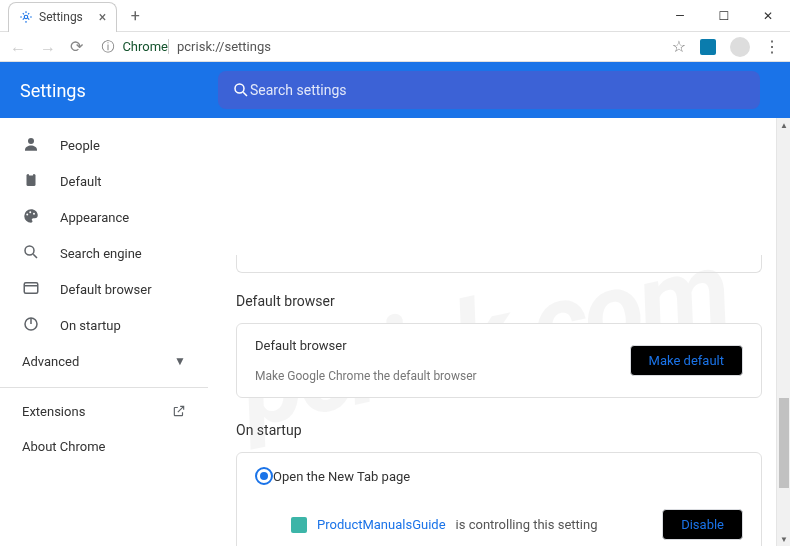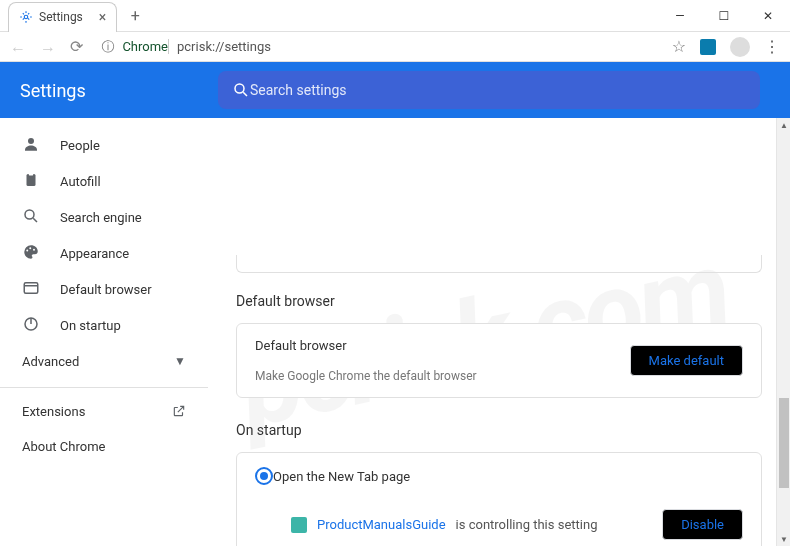--- a/index.html
+++ b/index.html
@@ -131,37 +131,37 @@
           <circle cx="12" cy="8" r="4"></circle>
           <path d="M4 20c0-4 4-6 8-6s8 2 8 6v1H4z"></path>
         </svg>
       <span>People</span>
     </div>
     <div class="side-item">
       <svg class="side-icon" viewBox="0 0 24 24">
           <rect x="6" y="4" width="12" height="16" rx="2"></rect>
           <rect x="9" y="2" width="6" height="4" rx="1" fill="#fff"></rect>
         </svg>
-      <span>Autofill</span>
-    </div>
-    <div class="side-item">
-      <svg class="side-icon" viewBox="0 0 24 24">
-          <circle cx="10" cy="10" r="6" fill="none" stroke="#5f6368" stroke-width="2"></circle>
-          <line x1="15" y1="15" x2="20" y2="20" stroke="#5f6368" stroke-width="2"></line>
-        </svg>
-      <span>Search engine</span>
+      <span>Default</span>
     </div>
     <div class="side-item">
       <svg class="side-icon" viewBox="0 0 24 24">
           <path d="M12 3a9 9 0 100 18c1 0 2-1 2-2s-1-1-1-2 1-2 2-2h2a4 4 0 004-4c0-4.5-4-8-9-8z"></path>
           <circle cx="7" cy="10" r="1.3" fill="#fff"></circle>
           <circle cx="11" cy="7" r="1.3" fill="#fff"></circle>
           <circle cx="16" cy="9" r="1.3" fill="#fff"></circle>
         </svg>
       <span>Appearance</span>
+    </div>
+    <div class="side-item">
+      <svg class="side-icon" viewBox="0 0 24 24">
+          <circle cx="10" cy="10" r="6" fill="none" stroke="#5f6368" stroke-width="2"></circle>
+          <line x1="15" y1="15" x2="20" y2="20" stroke="#5f6368" stroke-width="2"></line>
+        </svg>
+      <span>Search engine</span>
     </div>
     <div class="side-item">
       <svg class="side-icon" viewBox="0 0 24 24">
           <rect x="3" y="5" width="18" height="14" rx="2" fill="none" stroke="#5f6368" stroke-width="2"></rect>
           <line x1="3" y1="9" x2="21" y2="9" stroke="#5f6368" stroke-width="2"></line>
         </svg>
       <span>Default browser</span>
     </div>
     <div class="side-item">
       <svg class="side-icon" viewBox="0 0 24 24">

